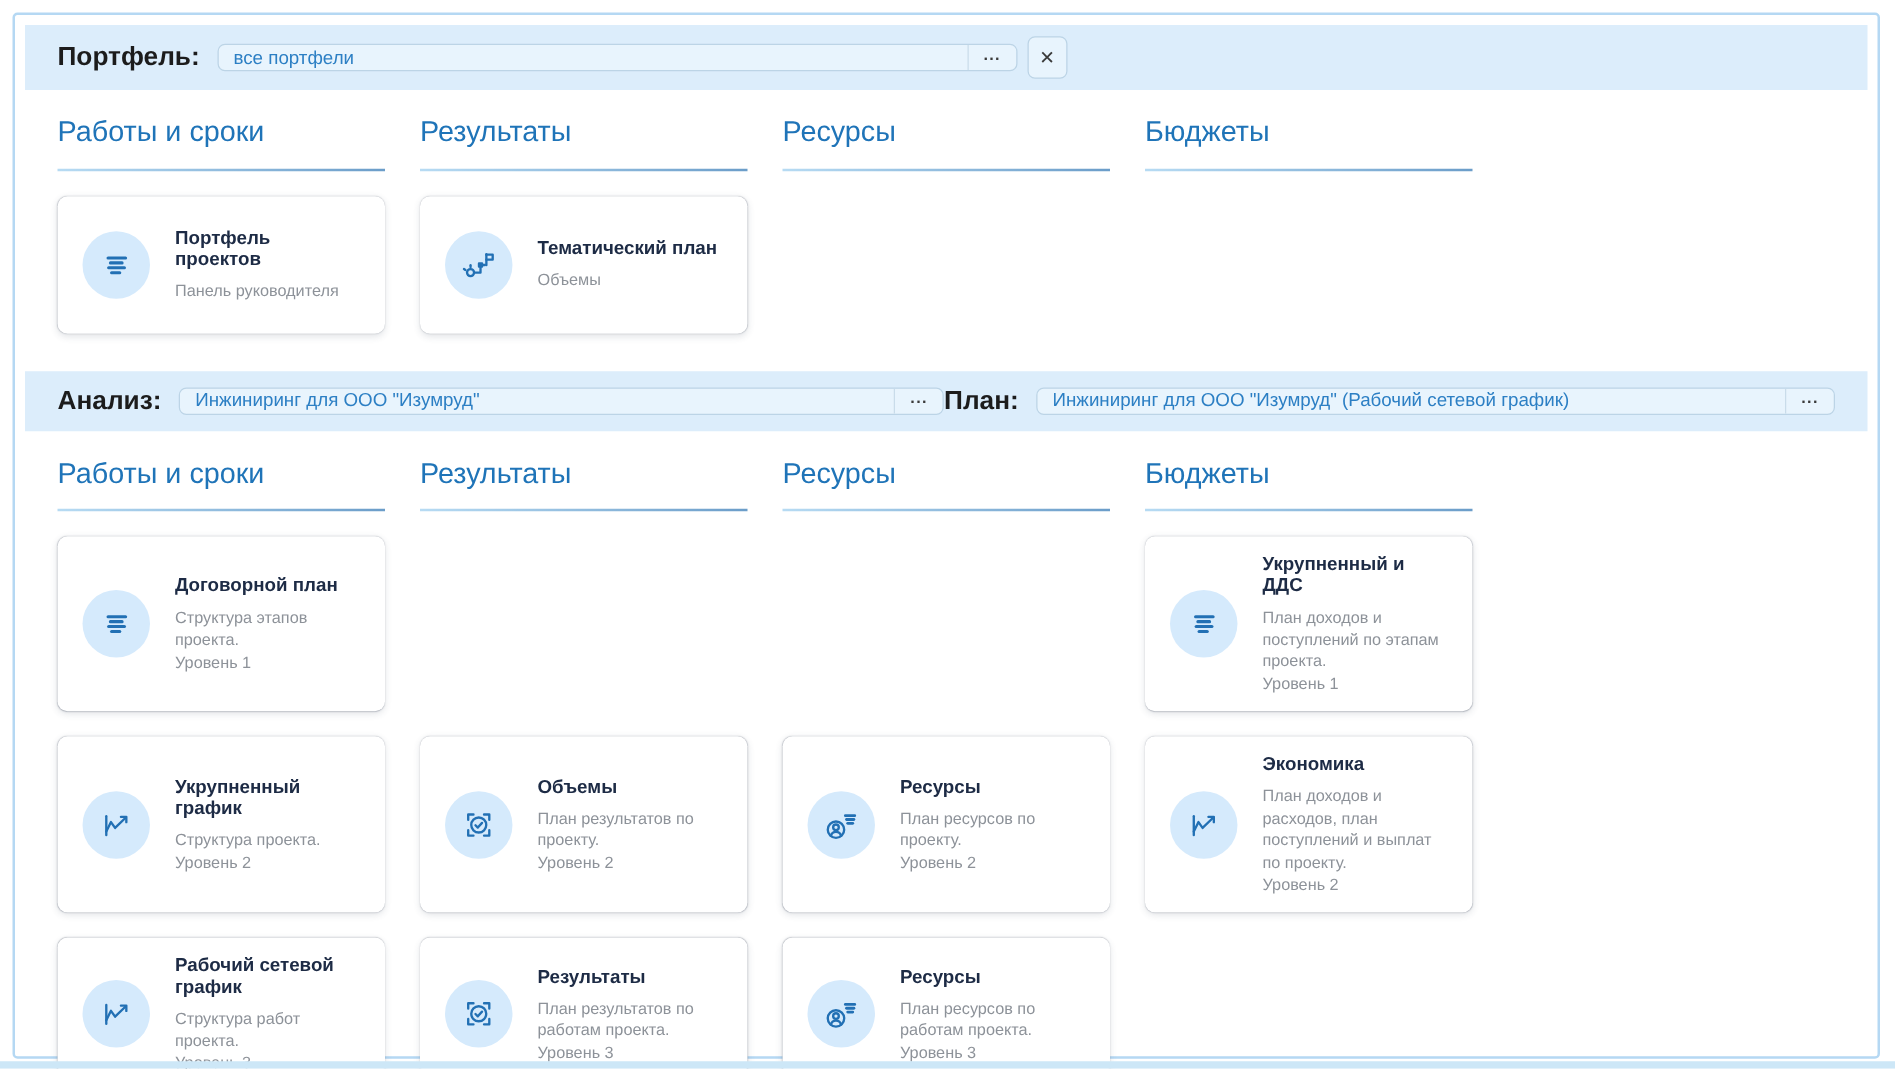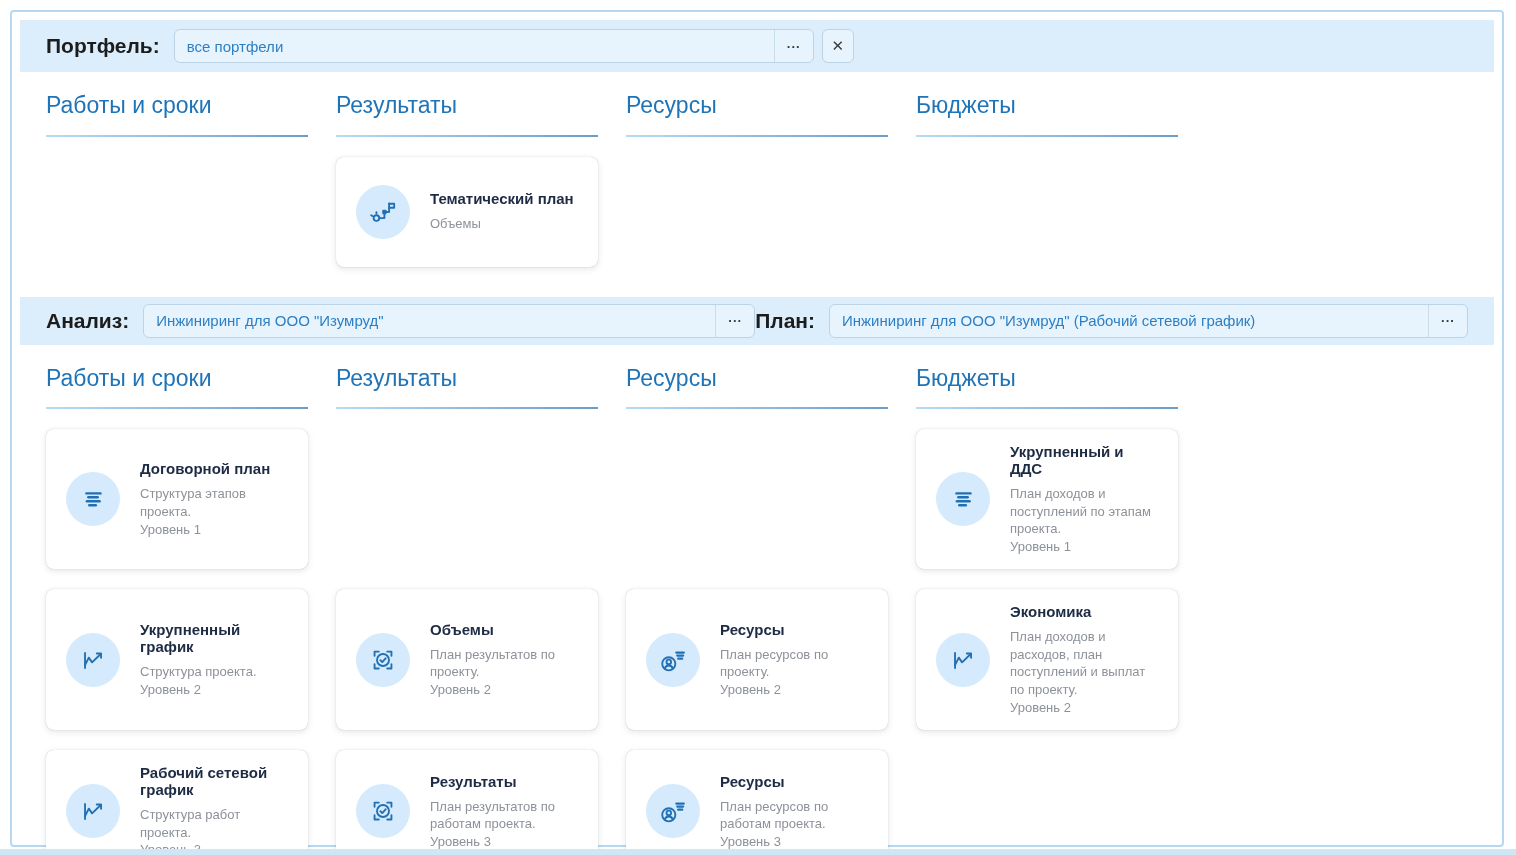--- a/index.html
+++ b/index.html
@@ -24,21 +24,21 @@
   .bar {
     background:#dcedfb; display:flex; align-items:center;
     height:52px; padding:0 26px; box-sizing:border-box;
   }
   .bar.second { height:48px; margin-top:30px; }
   .flabel {
     font-size:21px; font-weight:bold; color:#1c1c1c;
     margin-right:14px; white-space:nowrap;
   }
   .input-group {
-    display:flex; align-items:stretch; height:34px; box-sizing:border-box;
+    display:flex; align-items:stretch; height:22px; box-sizing:border-box;
     background:#e8f4fd; border:1px solid #bcd4e6; border-radius:6px; overflow:hidden;
   }
   .input-value {
     flex:1; display:flex; align-items:center; padding:0 12px;
     color:#2c7fc4; font-size:15px; white-space:nowrap; overflow:hidden;
   }
   .more-btn {
     width:38px; display:flex; align-items:center; justify-content:center;
     border-left:1px solid #c9dcea; color:#3a3a3a; font-weight:bold;
     font-size:13px; letter-spacing:1px; cursor:pointer; line-height:1;
@@ -169,20 +169,31 @@
       </div>
       <div class="col-header gc3">
         <div class="col-title">Ресурсы</div>
         <div class="col-rule"></div>
       </div>
       <div class="col-header gc4">
         <div class="col-title">Бюджеты</div>
         <div class="col-rule"></div>
       </div>
 
+      <div class="card gc1 gr2">
+        <span class="icon-circle">
+            <svg class="ic">
+              <use href="#i-list"></use>
+            </svg>
+          </span>
+        <div>
+          <div class="card-title">Портфель проектов</div>
+          <div class="card-sub">Панель руководителя</div>
+        </div>
+      </div>
       <div class="card gc2 gr2">
         <span class="icon-circle">
             <svg class="ic">
               <use href="#i-workflow"></use>
             </svg>
           </span>
         <div>
           <div class="card-title">Тематический план</div>
           <div class="card-sub">Объемы</div>
         </div>

